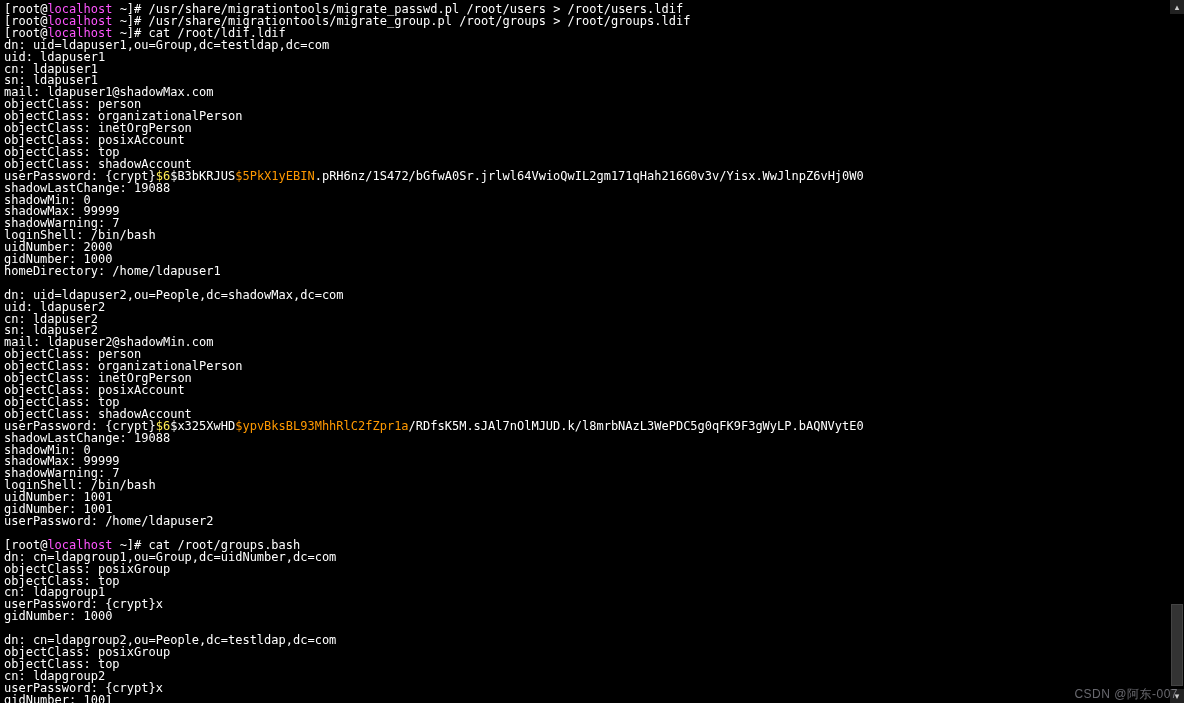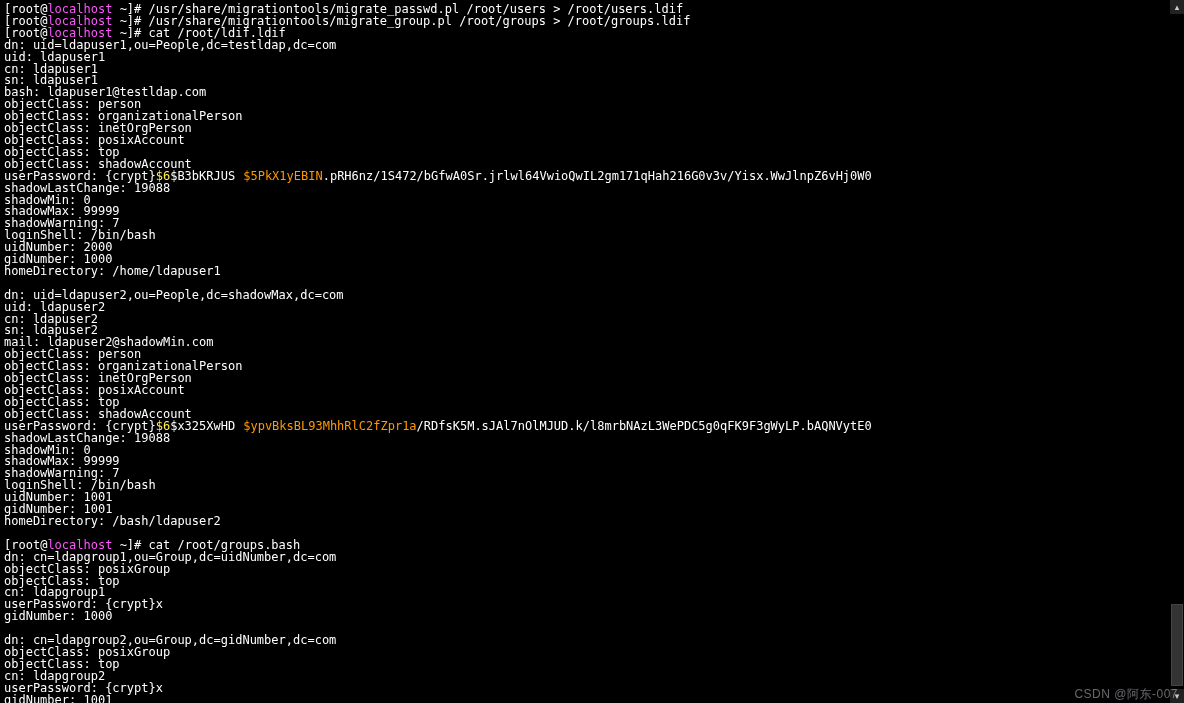--- a/index.html
+++ b/index.html
@@ -18,21 +18,21 @@
     color: #fff;
     padding: 4px 4px 4px 4px;
     white-space: pre;
     width: 1170px;
     height: 703px;
     overflow-y: hidden;
     box-sizing: border-box;
   }
   .host { color: #ff55ff; }
   .salt1 { color: #ffee55; }
-  .salt2 { color: #ff9900; margin-left: 8px; }
+  .salt2 { color: #ff9900; }
   .scrollbar {
     position: absolute;
     right: 0;
     top: 0;
     width: 14px;
     height: 703px;
     background: #000;
   }
   .scroll-up, .scroll-down {
     position: absolute;
@@ -67,25 +67,25 @@
     letter-spacing: 0.5px;
     pointer-events: none;
   }
 </style>
 </head>
 <body>
 
 <div class="terminal"><span>[</span><span>root</span><span>@</span><span class="host">localhost</span><span> ~</span><span>]# </span><span>/usr/share/migrationtools/migrate_passwd.pl /root/users &gt; /root/users.ldif</span>
 <span>[</span><span>root</span><span>@</span><span class="host">localhost</span><span> ~</span><span>]# </span><span>/usr/share/migrationtools/migrate_group.pl /root/groups &gt; /root/groups.ldif</span>
 <span>[</span><span>root</span><span>@</span><span class="host">localhost</span><span> ~</span><span>]# </span><span>cat /root/ldif.ldif</span>
-<span>dn: uid=ldapuser1,ou=People,dc=testldap,dc=com</span>
+<span>dn: uid=ldapuser1,ou=Group,dc=testldap,dc=com</span>
 <span>uid: ldapuser1</span>
 <span>cn: ldapuser1</span>
 <span>sn: ldapuser1</span>
-<span>bash: ldapuser1@testldap.com</span>
+<span>mail: ldapuser1@shadowMax.com</span>
 <span>objectClass: person</span>
 <span>objectClass: organizationalPerson</span>
 <span>objectClass: inetOrgPerson</span>
 <span>objectClass: posixAccount</span>
 <span>objectClass: top</span>
 <span>objectClass: shadowAccount</span>
 <span>userPassword: {crypt}</span><span class="salt1">$6</span><span>$B3bKRJUS</span><span class="salt2">$5PkX1yEBIN</span><span>.pRH6nz/1S472/bGfwA0Sr.jrlwl64VwioQwIL2gm171qHah216G0v3v/Yisx.WwJlnpZ6vHj0W0</span>
 <span>shadowLastChange: 19088</span>
 <span>shadowMin: 0</span>
 <span>shadowMax: 99999</span>
@@ -107,31 +107,31 @@
 <span>objectClass: top</span>
 <span>objectClass: shadowAccount</span>
 <span>userPassword: {crypt}</span><span class="salt1">$6</span><span>$x325XwHD</span><span class="salt2">$ypvBksBL93MhhRlC2fZpr1a</span><span>/RDfsK5M.sJAl7nOlMJUD.k/l8mrbNAzL3WePDC5g0qFK9F3gWyLP.bAQNVytE0</span>
 <span>shadowLastChange: 19088</span>
 <span>shadowMin: 0</span>
 <span>shadowMax: 99999</span>
 <span>shadowWarning: 7</span>
 <span>loginShell: /bin/bash</span>
 <span>uidNumber: 1001</span>
 <span>gidNumber: 1001</span>
-<span>homeDirectory: /bash/ldapuser2</span>
+<span>userPassword: /home/ldapuser2</span>
 
 <span>[</span><span>root</span><span>@</span><span class="host">localhost</span><span> ~</span><span>]# </span><span>cat /root/groups.bash</span>
 <span>dn: cn=ldapgroup1,ou=Group,dc=uidNumber,dc=com</span>
 <span>objectClass: posixGroup</span>
 <span>objectClass: top</span>
 <span>cn: ldapgroup1</span>
 <span>userPassword: {crypt}x</span>
 <span>gidNumber: 1000</span>
 
-<span>dn: cn=ldapgroup2,ou=Group,dc=gidNumber,dc=com</span>
+<span>dn: cn=ldapgroup2,ou=People,dc=testldap,dc=com</span>
 <span>objectClass: posixGroup</span>
 <span>objectClass: top</span>
 <span>cn: ldapgroup2</span>
 <span>userPassword: {crypt}x</span>
 <span>gidNumber: 1001</span>
 </div>
 
 <div class="scrollbar">
   <div class="scroll-up"><span>▴</span></div>
   <div class="scroll-thumb"></div>

